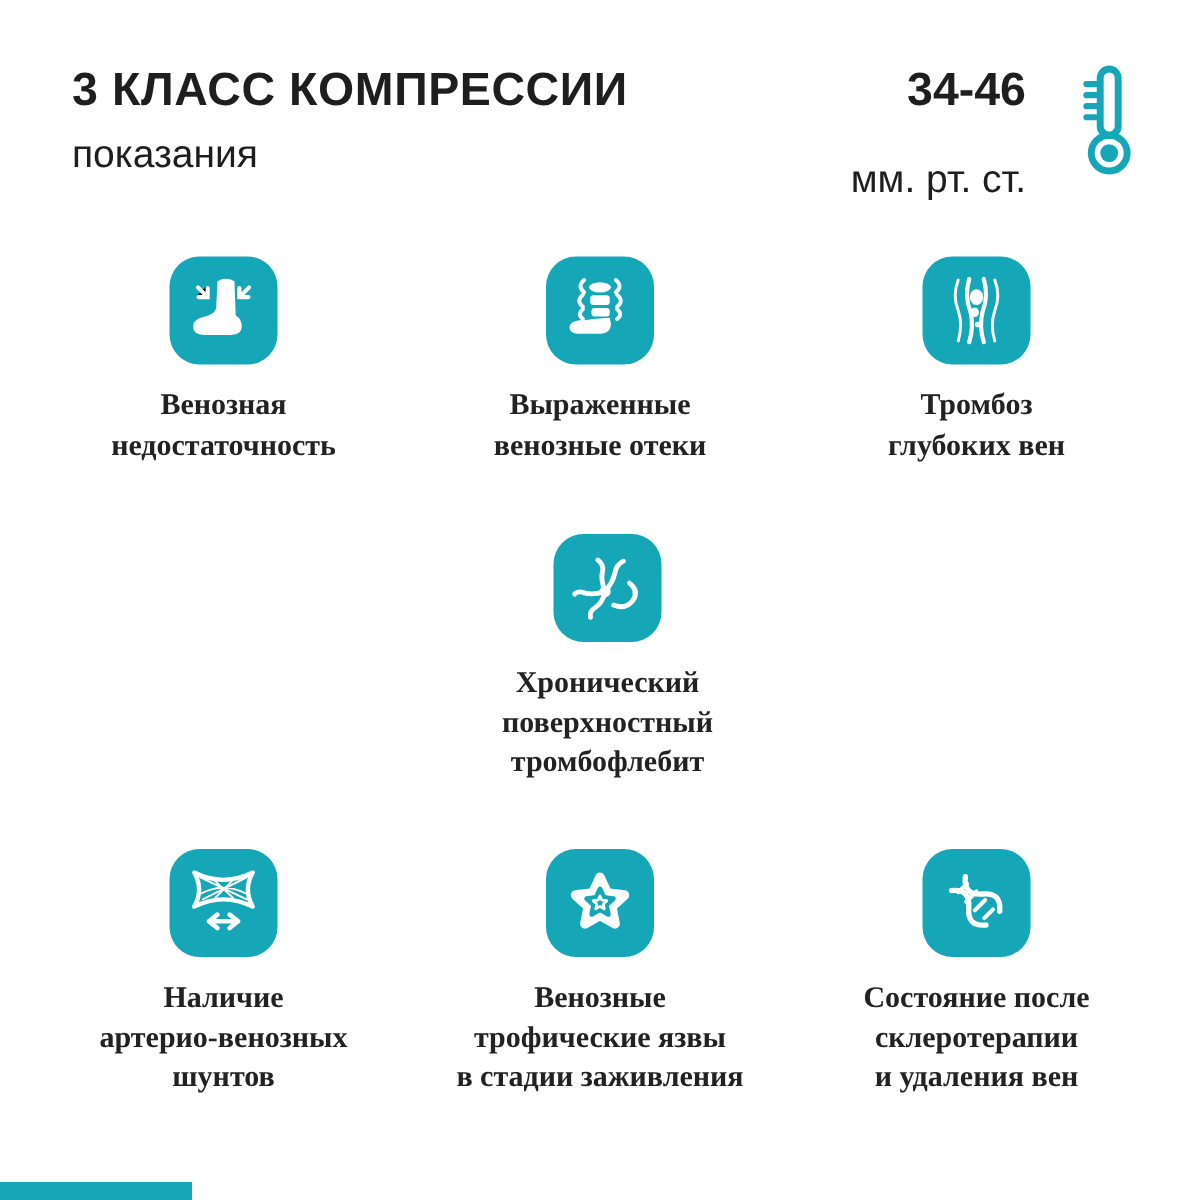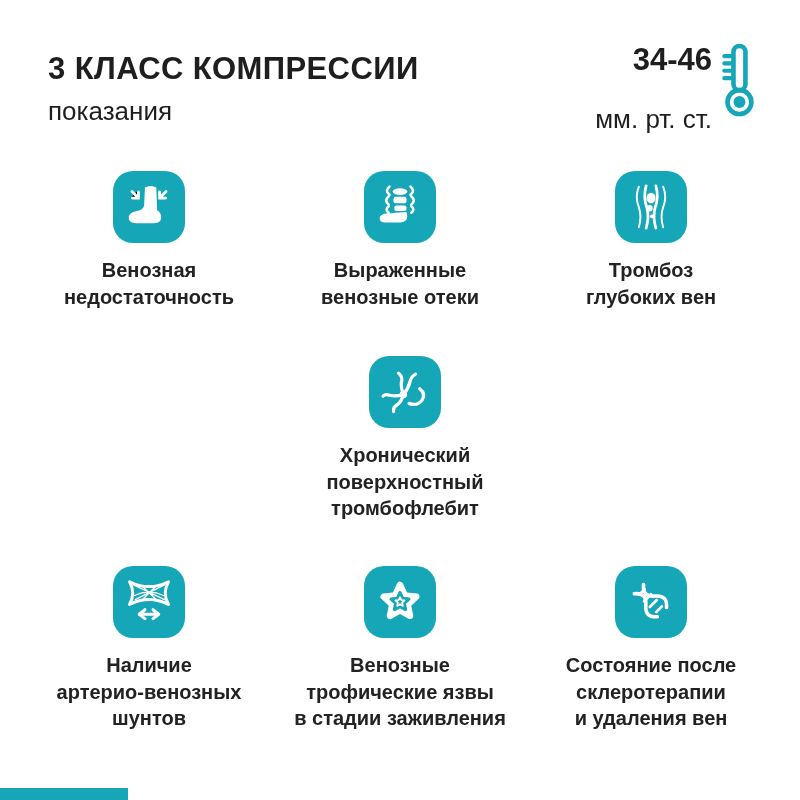--- a/index.html
+++ b/index.html
@@ -5,24 +5,24 @@
   :root { --accent:#15a6b8; --text:#1e1e1e; }
   * { margin:0; padding:0; box-sizing:border-box; }
   html,body { width:800px; height:800px; }
   body {
     background:#ffffff;
     font-family:"Liberation Sans", sans-serif;
     color:var(--text);
     position:relative;
     overflow:hidden;
   }
-  .header { padding:42px 38px 0 48px; display:flex; justify-content:space-between; align-items:center; }
+  .header { padding:42px 38px 0 48px; display:flex; justify-content:space-between; align-items:flex-start; }
   .title { font-size:31px; font-weight:700; letter-spacing:.4px; color:var(--text); }
   .subtitle { font-size:26px; margin-top:9px; color:var(--text); }
-  .pressure { display:flex; align-items:flex-start; gap:4px; }
+  .pressure { display:flex; align-items:flex-start; gap:32px; }
   .pressure-text { text-align:right; }
   .pressure-value { font-size:31px; font-weight:700; }
   .pressure-unit { font-size:26px; margin-top:26px; }
   .thermo { width:46px; height:80px; margin-top:-2px; }
 
   .row { display:flex; }
   .row-3 { padding:0 24px; justify-content:space-between; }
   .row-2 { justify-content:center; gap:6px; margin-left:10px; }
   .row1 { margin-top:36px; }
   .row2 { margin-top:46px; }
@@ -33,20 +33,21 @@
     width:72px; height:72px; border-radius:20px;
     background:var(--accent);
     display:flex; align-items:center; justify-content:center;
     flex:none;
   }
   .tile svg { width:52px; height:52px; display:block; }
   .label {
     margin-top:14px; font-size:20px; font-weight:600;
     line-height:1.33; text-align:center; color:#222222;
     white-space:pre-line;
+    font-family:Liberation Serif, serif;
   }
   .accent-bar {
     position:absolute; left:0; bottom:0;
     width:128px; height:12px; background:var(--accent);
   }
 </style>
 </head>
 <body>
 
 <div class="header">

